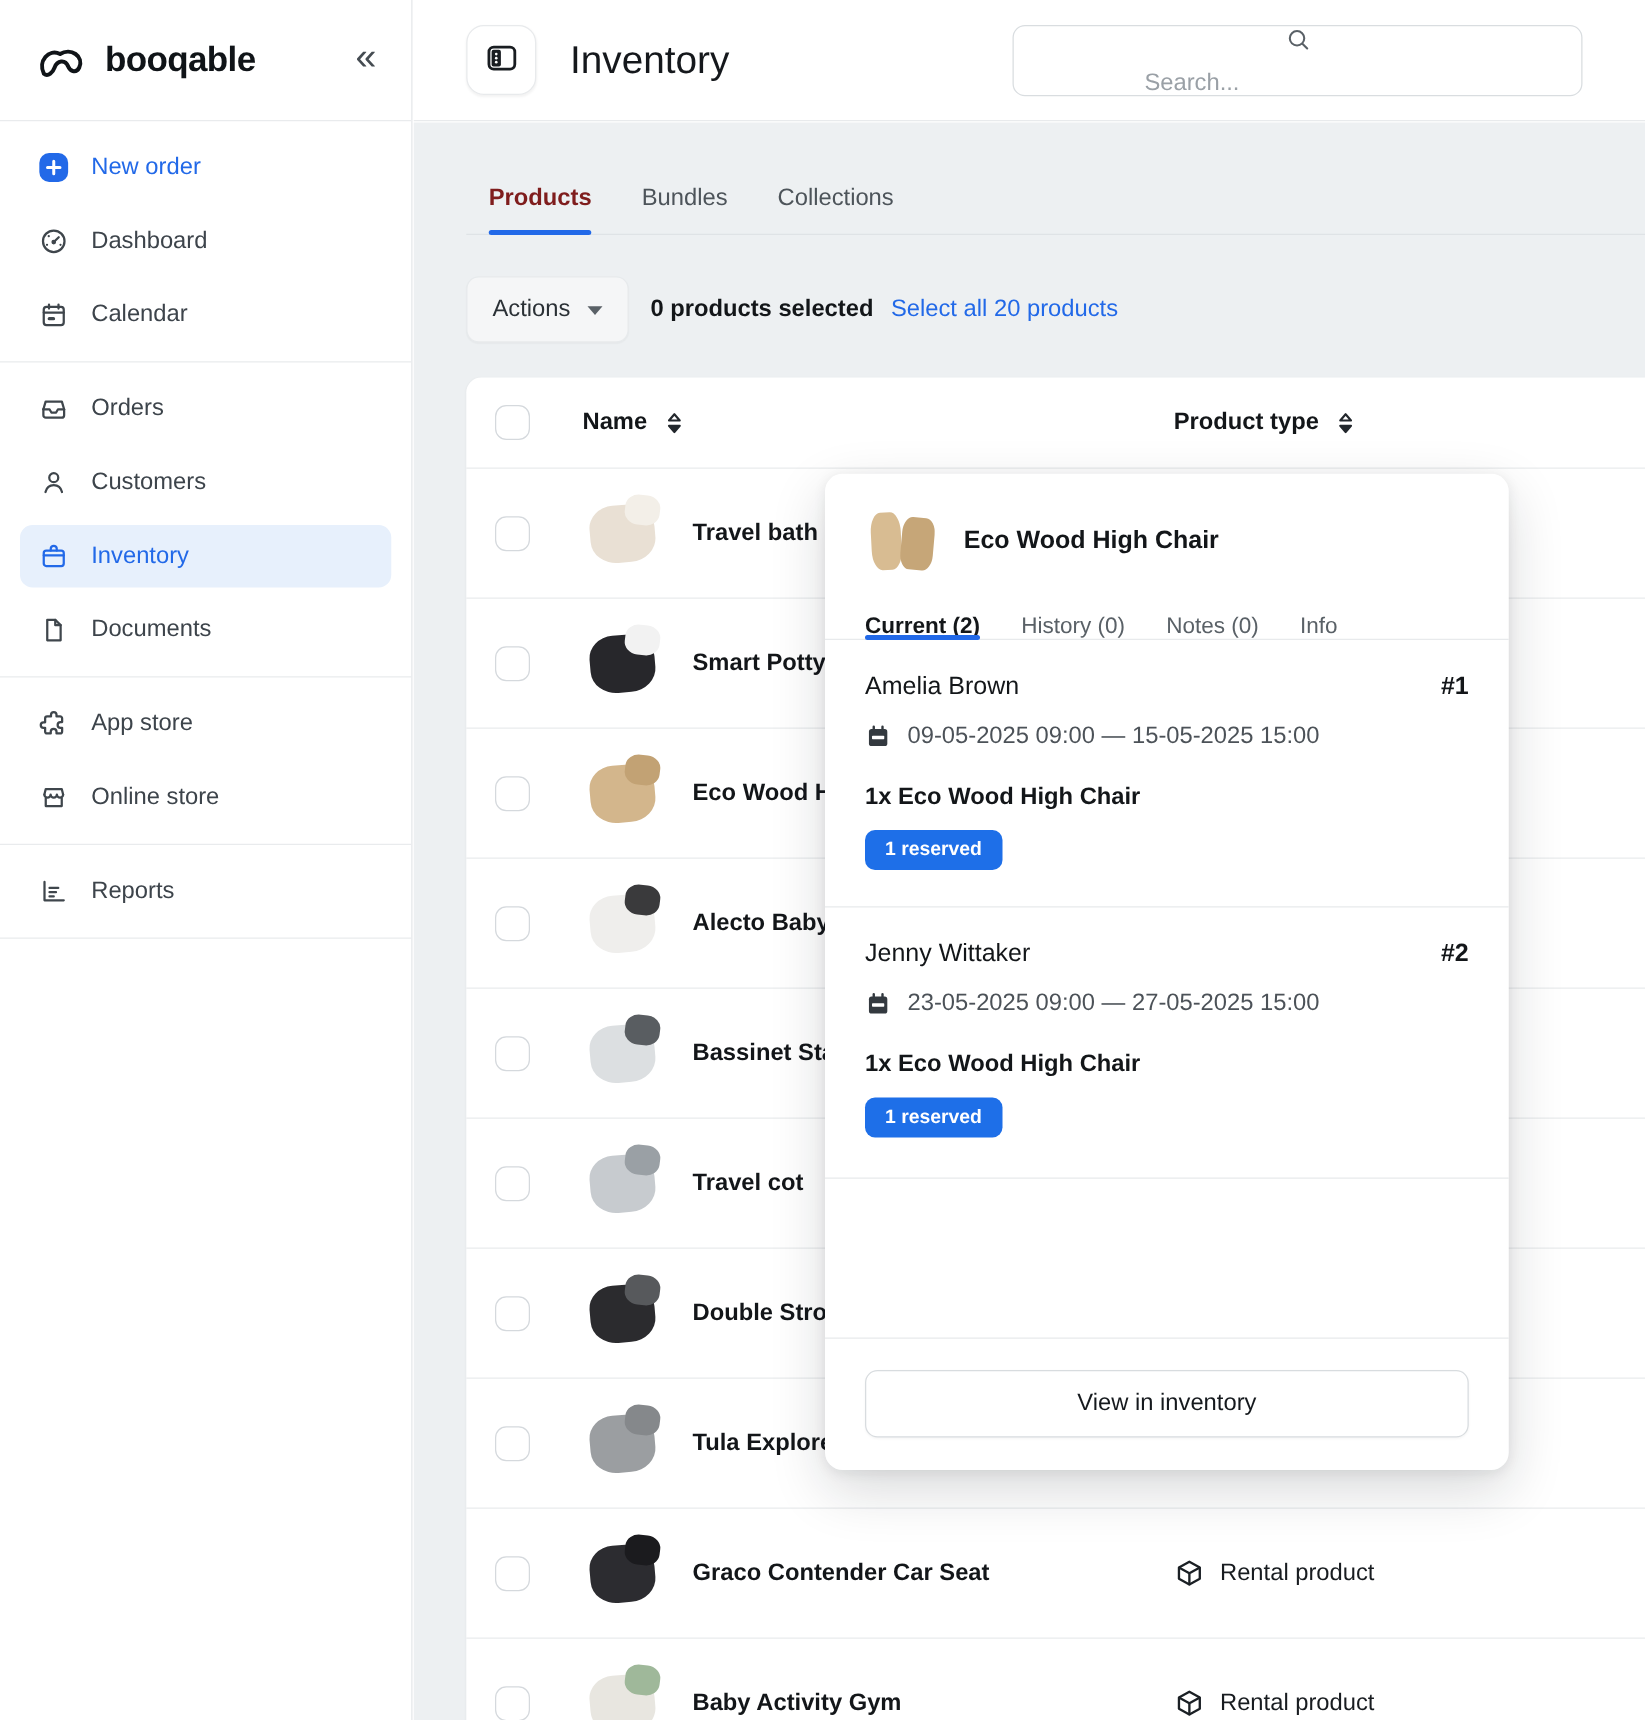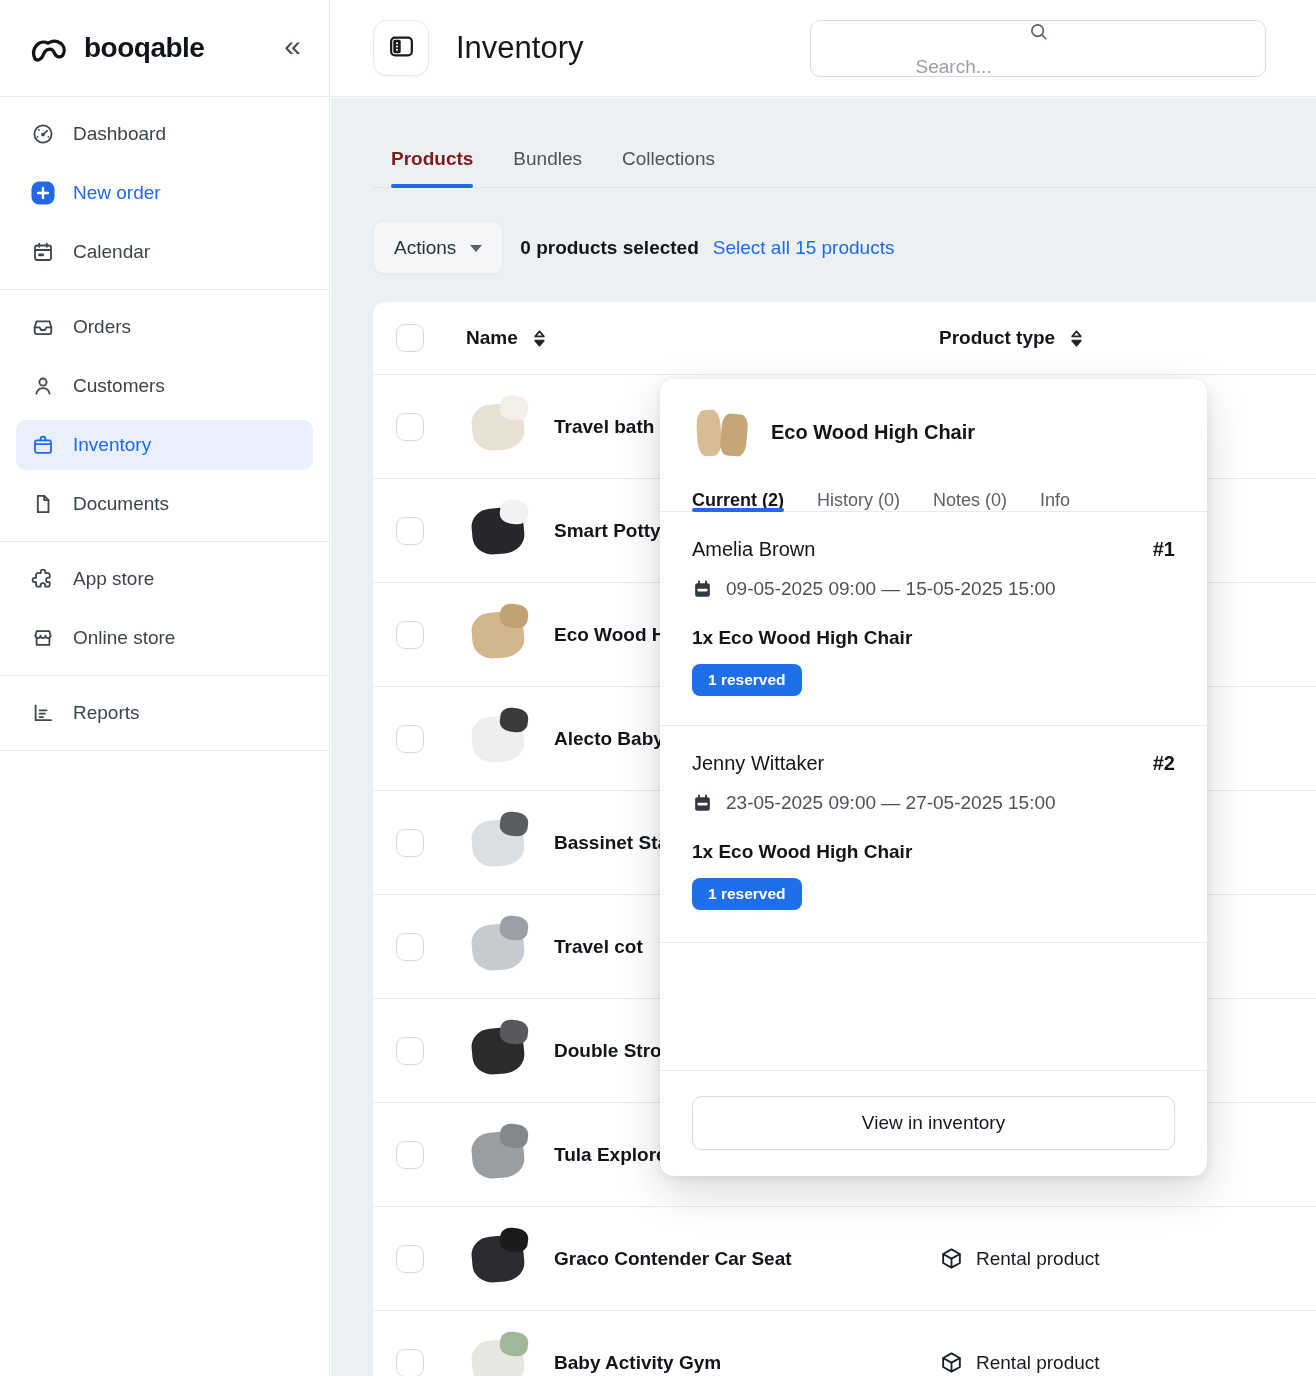--- a/index.html
+++ b/index.html
@@ -101,39 +101,39 @@
           <svg viewBox="0 0 26 20" fill="none" stroke="#101418" stroke-width="1.9" stroke-linejoin="round" stroke-linecap="round">
             <path d="M4.2 16.5 C1.2 10.5 6.5 4.5 11.8 7.2 C16.8 4.0 23.2 8.2 20.8 13.6 C19.6 16.2 16.6 15.6 15.6 13.0 C14.2 9.6 10.4 10.2 9.2 13.6 C8.5 15.6 6.2 18.2 4.2 16.5 Z"></path>
           </svg>
         </span>
         <span class="logo-text">booqable</span>
       </div>
       <span class="collapse-btn">«</span>
     </div>
     <nav>
         <div class="nav-group">
+          <div class="nav-item accent">
+            <span class="nav-icon">
+              <svg viewBox="0 0 26 26">
+                <rect x="0.5" y="0.5" width="25" height="25" rx="8.5" fill="#2269e8"></rect>
+                <path d="M13 7.6v10.8M7.6 13h10.8" stroke="#fff" stroke-width="2.6" stroke-linecap="round"></path>
+              </svg>
+            </span>
+            <span class="nav-label">New order</span>
+          </div>
           <div class="nav-item">
             <span class="nav-icon">
               <svg viewBox="0 0 24 24" fill="none" stroke="currentColor" stroke-width="1.8" stroke-linecap="round" stroke-linejoin="round">
                 <circle cx="12" cy="12" r="8.6"></circle>
                 <path d="M12 12.6 16 8.8"></path>
                 <circle cx="12" cy="12.6" r="1" fill="currentColor"></circle>
                 <path d="M6.6 14.8h.01M17.4 14.8h.01M8 7.9h.01"></path>
               </svg>
             </span>
             <span class="nav-label">Dashboard</span>
-          </div>
-          <div class="nav-item accent">
-            <span class="nav-icon">
-              <svg viewBox="0 0 26 26">
-                <rect x="0.5" y="0.5" width="25" height="25" rx="8.5" fill="#2269e8"></rect>
-                <path d="M13 7.6v10.8M7.6 13h10.8" stroke="#fff" stroke-width="2.6" stroke-linecap="round"></path>
-              </svg>
-            </span>
-            <span class="nav-label">New order</span>
           </div>
           <div class="nav-item">
             <span class="nav-icon">
               <svg viewBox="0 0 24 24" fill="none" stroke="currentColor" stroke-width="1.8" stroke-linecap="round" stroke-linejoin="round">
                 <rect x="4" y="5.5" width="16" height="14.5" rx="2.2"></rect>
                 <path d="M8.2 3.6v3.2M15.8 3.6v3.2M4 10h16"></path>
                 <path d="M8.4 14.9h3.4" stroke-width="2.6"></path>
               </svg>
             </span>
             <span class="nav-label">Calendar</span>
@@ -243,21 +243,21 @@
           <div class="tab">Bundles</div>
           <div class="tab">Collections</div>
         </div>
 
       <div class="actions-row">
         <div class="actions-btn">
           <span>Actions</span>
           <span class="actions-caret"></span>
         </div>
         <span class="sel-text">0 products selected</span>
-        <span class="sel-link">Select all 15 products</span>
+        <span class="sel-link">Select all 20 products</span>
       </div>
 
       <div class="table-card">
         <div class="thead">
           <span class="cb"></span>
           <span class="col-name">
             <span>Name</span>
             <span class="sort-icon">
               <svg width="15" height="19" viewBox="0 0 15 19">
                   <path d="M7.5 2.4 11.8 7.4H3.2Z" fill="none" stroke="#22272c" stroke-width="1.7" stroke-linejoin="round"></path>

